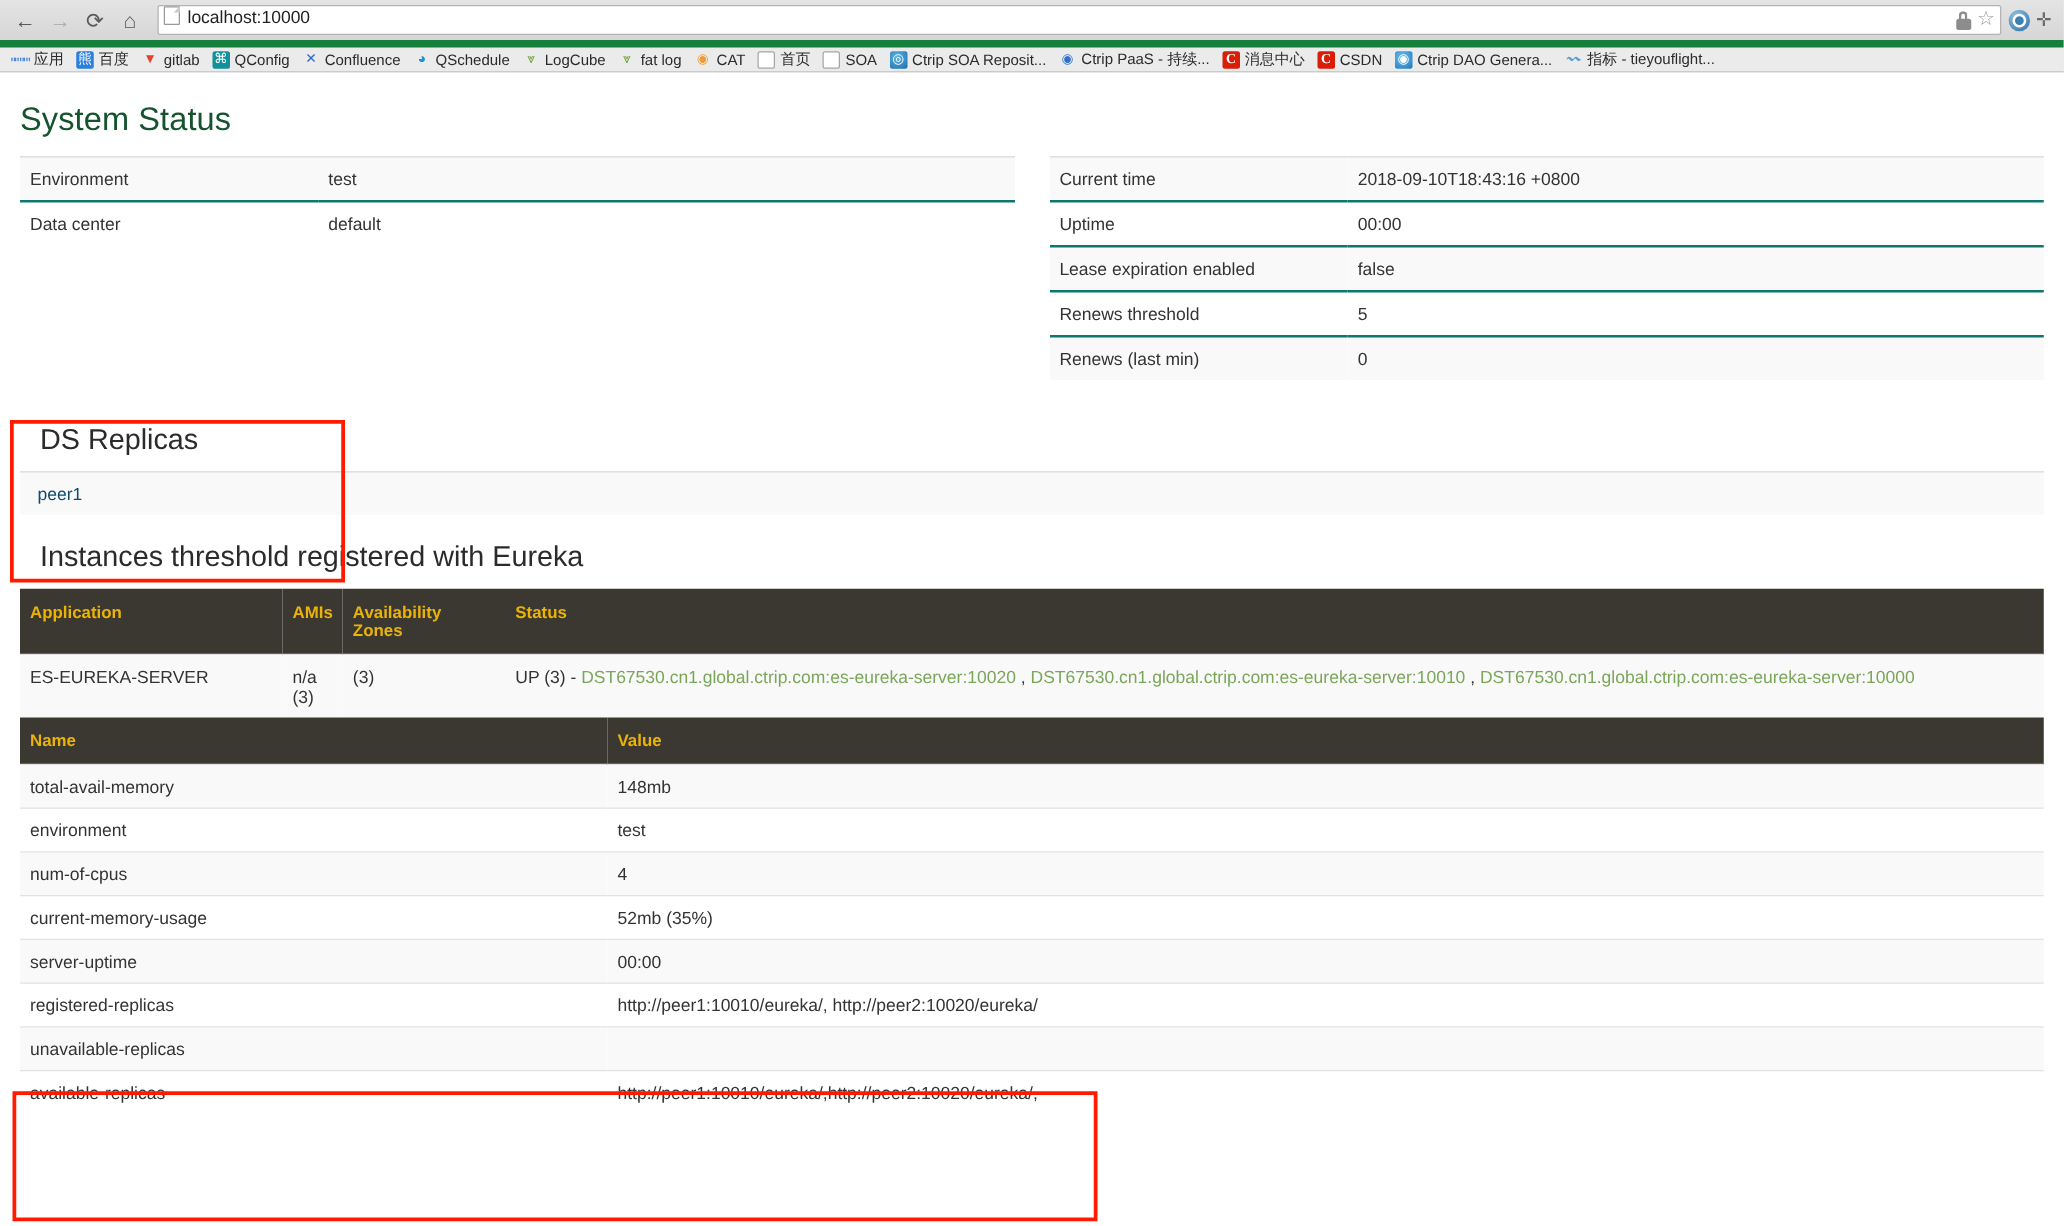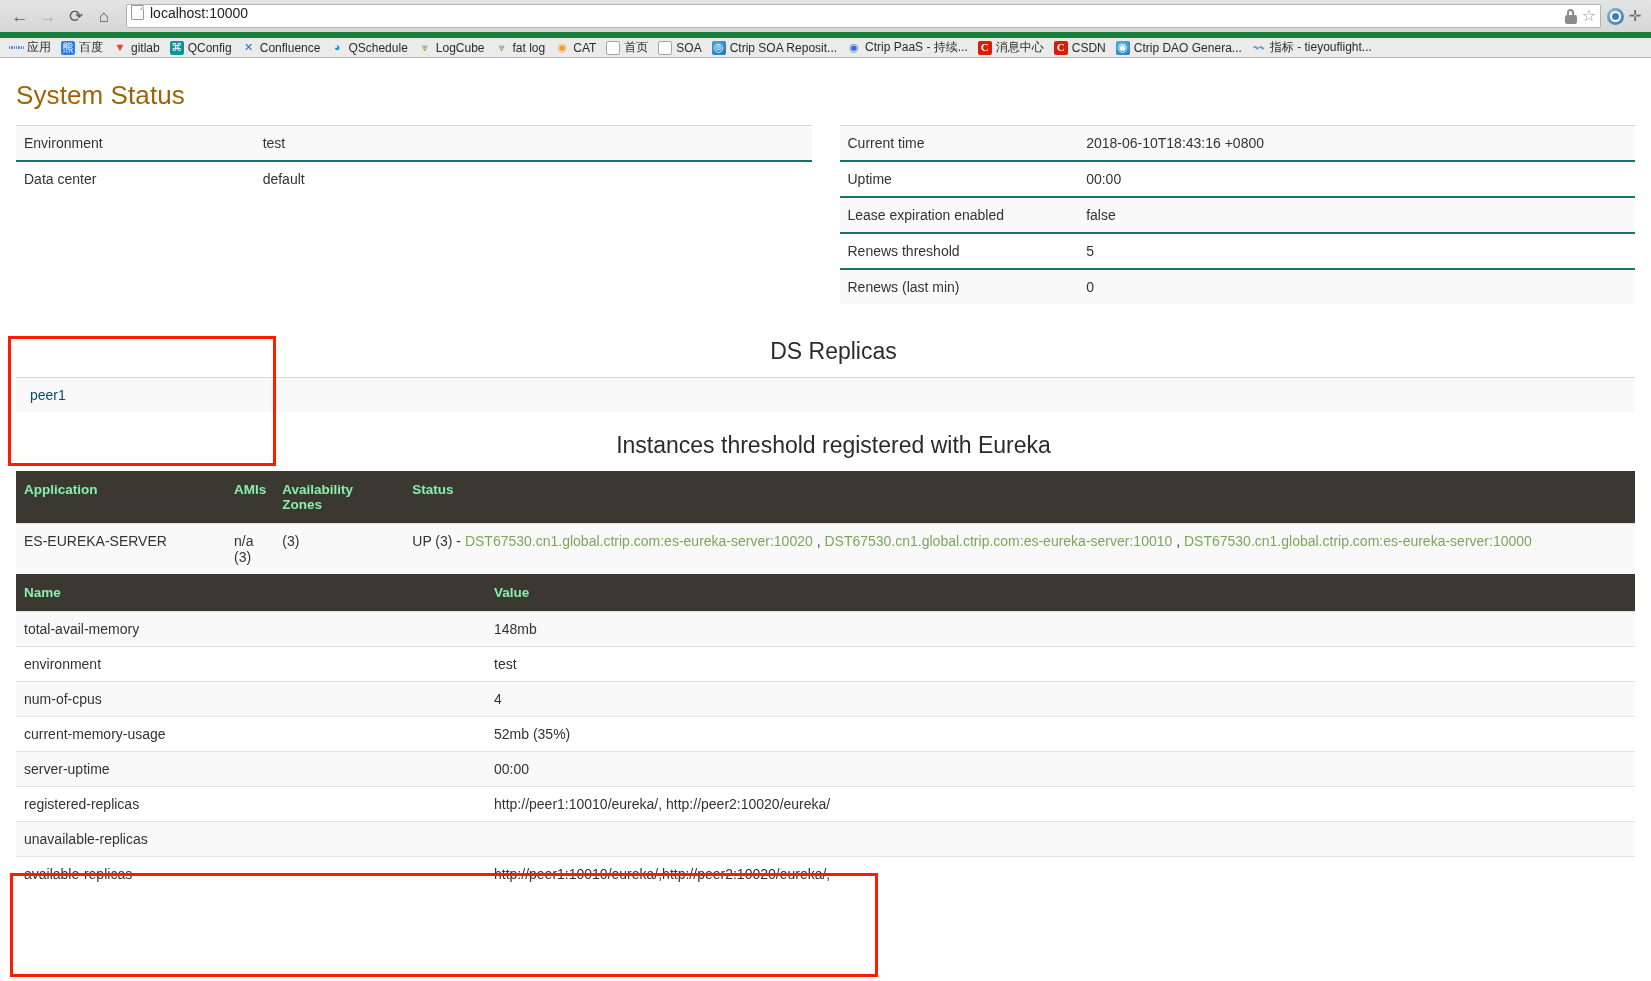--- a/index.html
+++ b/index.html
@@ -190,30 +190,29 @@
     background: #ffffff;
     padding: 0 16px;
     overflow: hidden;
     position: relative;
     font-size: 14px;
     color: #333;
   }
   h1.section-title {
     font-size: 26px;
     font-weight: normal;
-    color: #a16207;
+    color: #14532d;
     margin: 22px 0 14px 0;
     letter-spacing: 0.1px;
   }
   h1.sub-title {
     font-size: 23px;
     font-weight: normal;
     color: #2b2b2b;
     margin: 18px 0 12px 16px;
-    text-align: center;
   }
   .two-col {
     display: flex;
     gap: 28px;
   }
   .two-col > .col { flex: 1 1 0; min-width: 0; }
 
   table.tbl {
     width: 100%;
     border-collapse: collapse;
@@ -226,21 +225,21 @@
     vertical-align: top;
     font-weight: normal;
     color: #333;
   }
   table.tbl tbody tr:nth-child(odd)  { background: #f9f9f9; }
   table.tbl tbody tr:nth-child(even) { background: #ffffff; }
   table.tbl tbody tr:first-child td { border-top: 1px solid #d5d5d5; }
 
   table.tbl.dark thead th {
     background: #3b3731;
-    color: #86efac;
+    color: #eab308;
     font-weight: bold;
     border-top: none;
     padding: 11px 8px;
     font-size: 13.5px;
   }
   table.tbl.dark tbody tr td { border-top: 1px solid #e2e2e2; }
 
   .kv-key { width: 30%; }
   .replica-link {
     color: #0c4a6e;
@@ -415,21 +414,21 @@
               <td>default</td>
             </tr>
           </tbody>
       </table>
     </div>
     <div class="col">
       <table class="tbl">
         <tbody id="ss-right">
             <tr>
               <td class="kv-key">Current time</td>
-              <td>2018-06-10T18:43:16 +0800</td>
+              <td>2018-09-10T18:43:16 +0800</td>
             </tr>
             <tr>
               <td class="kv-key">Uptime</td>
               <td>00:00</td>
             </tr>
             <tr>
               <td class="kv-key">Lease expiration enabled</td>
               <td>false</td>
             </tr>
             <tr>

